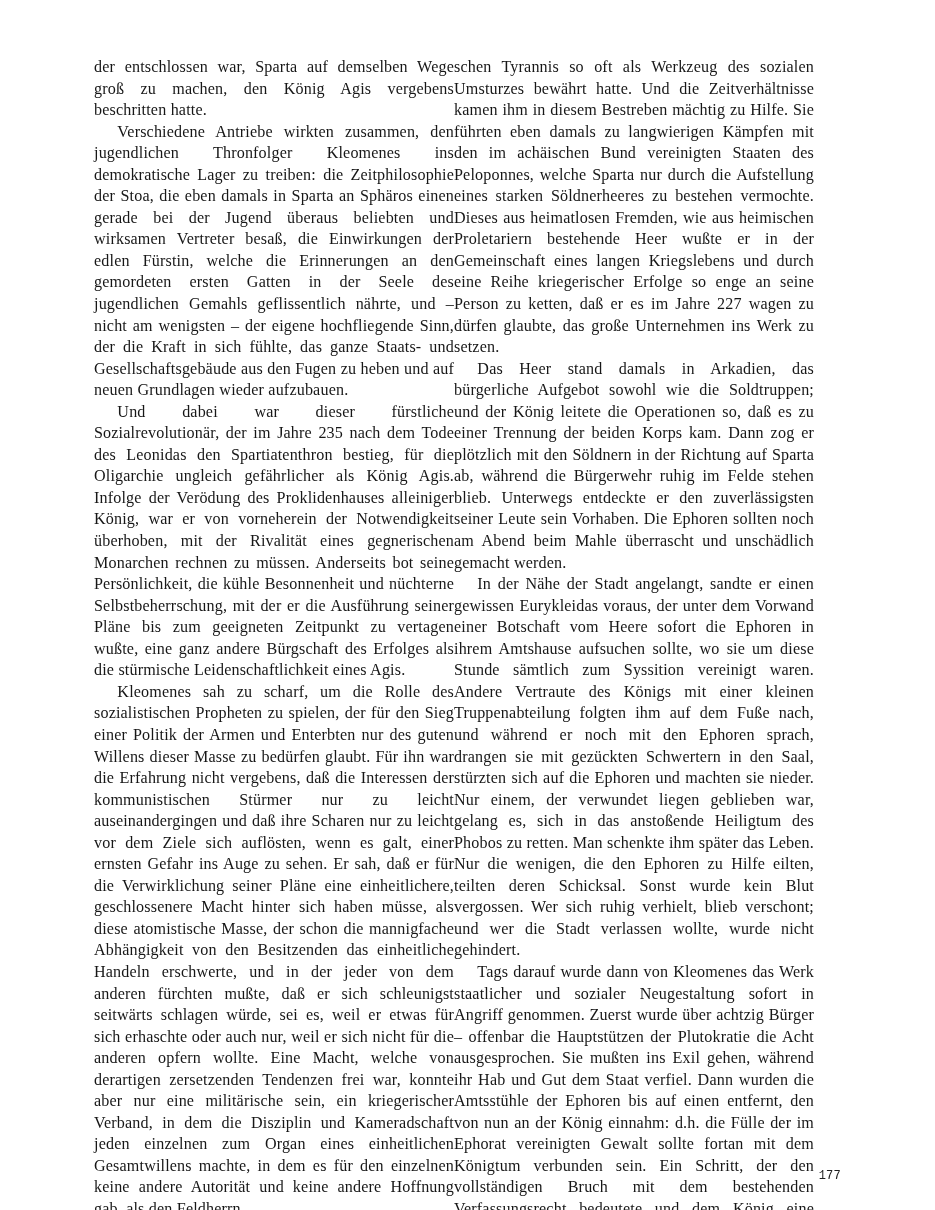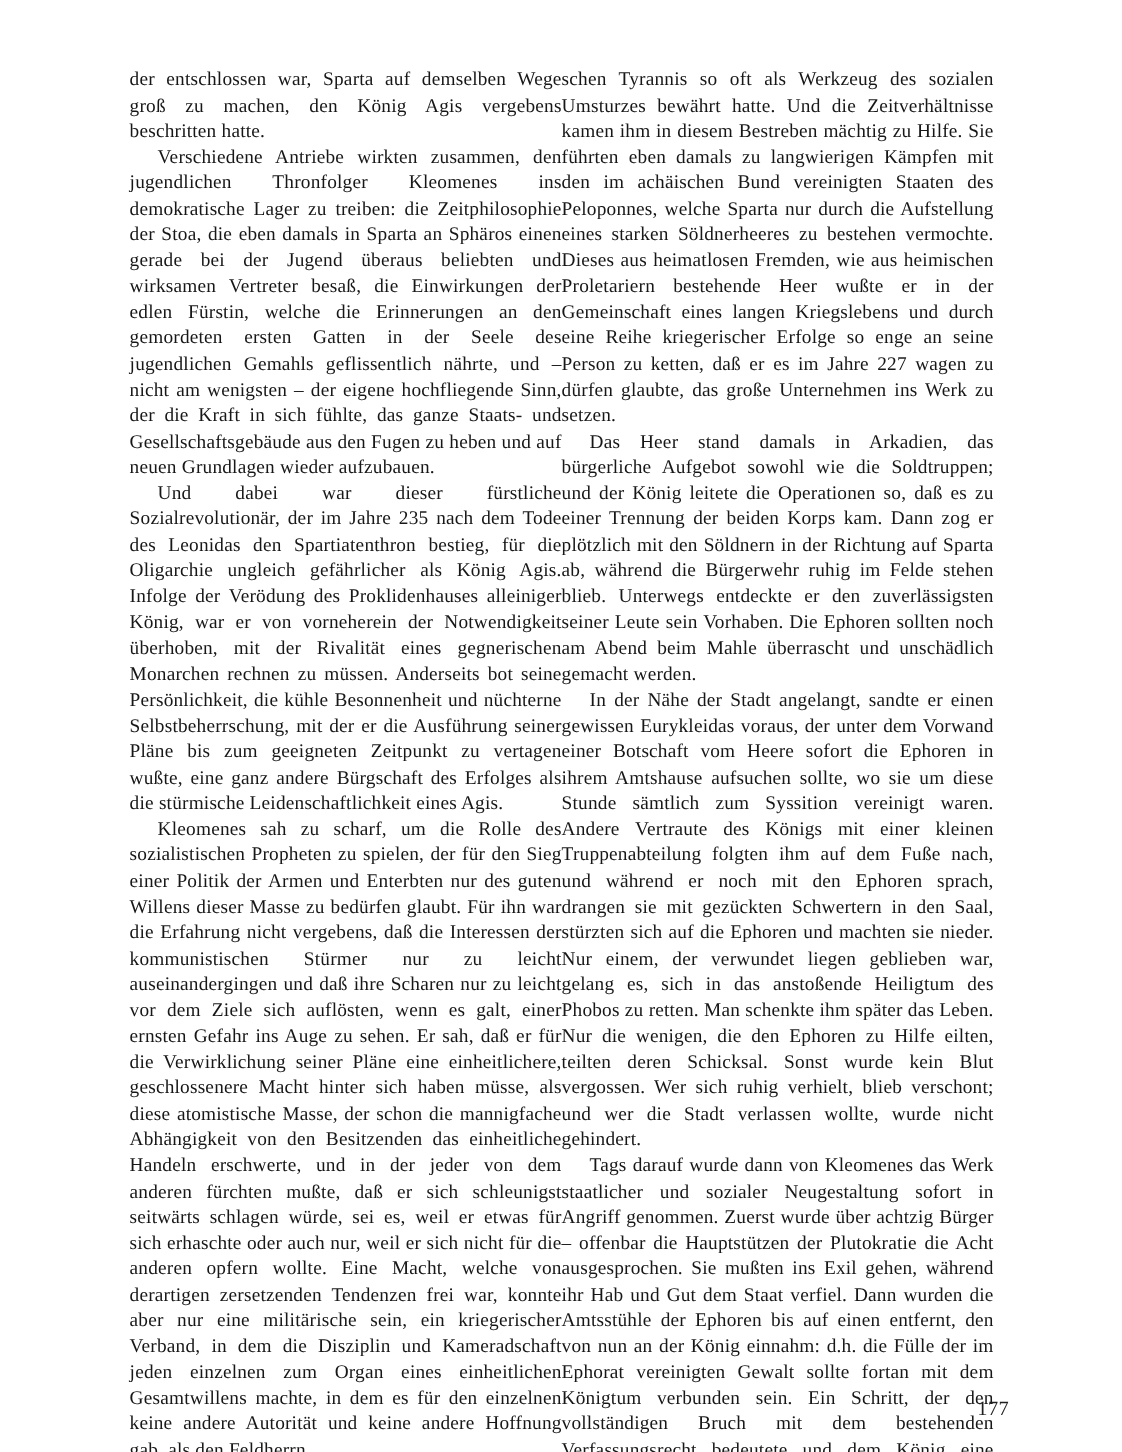--- a/index.html
+++ b/index.html
@@ -19,21 +19,21 @@
     color: #1a1a1a;
   }
   .columns {
     position: absolute;
     left: 94px;
     top: 56px;
     width: 748px;
     height: 1090px;
     display: flex;
     flex-direction: row;
-    justify-content: center;
+    justify-content: flex-start;
   }
   .col {
     width: 360px;
     box-sizing: border-box;
   }
   .col p {
     margin: 0;
     text-align: justify;
     text-justify: inter-word;
     font-size: 16.1px;
@@ -47,24 +47,24 @@
   .col p + p {
     text-indent: 1.45em;
   }
   .col p.cont {
     text-indent: 0;
   }
   .folio {
     position: absolute;
     right: 94px;
     bottom: 28px;
-    font-size: 17px;
+    font-size: 12px;
     line-height: 1;
     color: #1f1f1f;
-    font-family: Liberation Serif, serif;
+    font-family: Liberation Mono, monospace;
     letter-spacing: 0.02em;
   }
 </style>
 </head>
 <body>
 
 <div class="page">
 
   <div class="columns">
 

